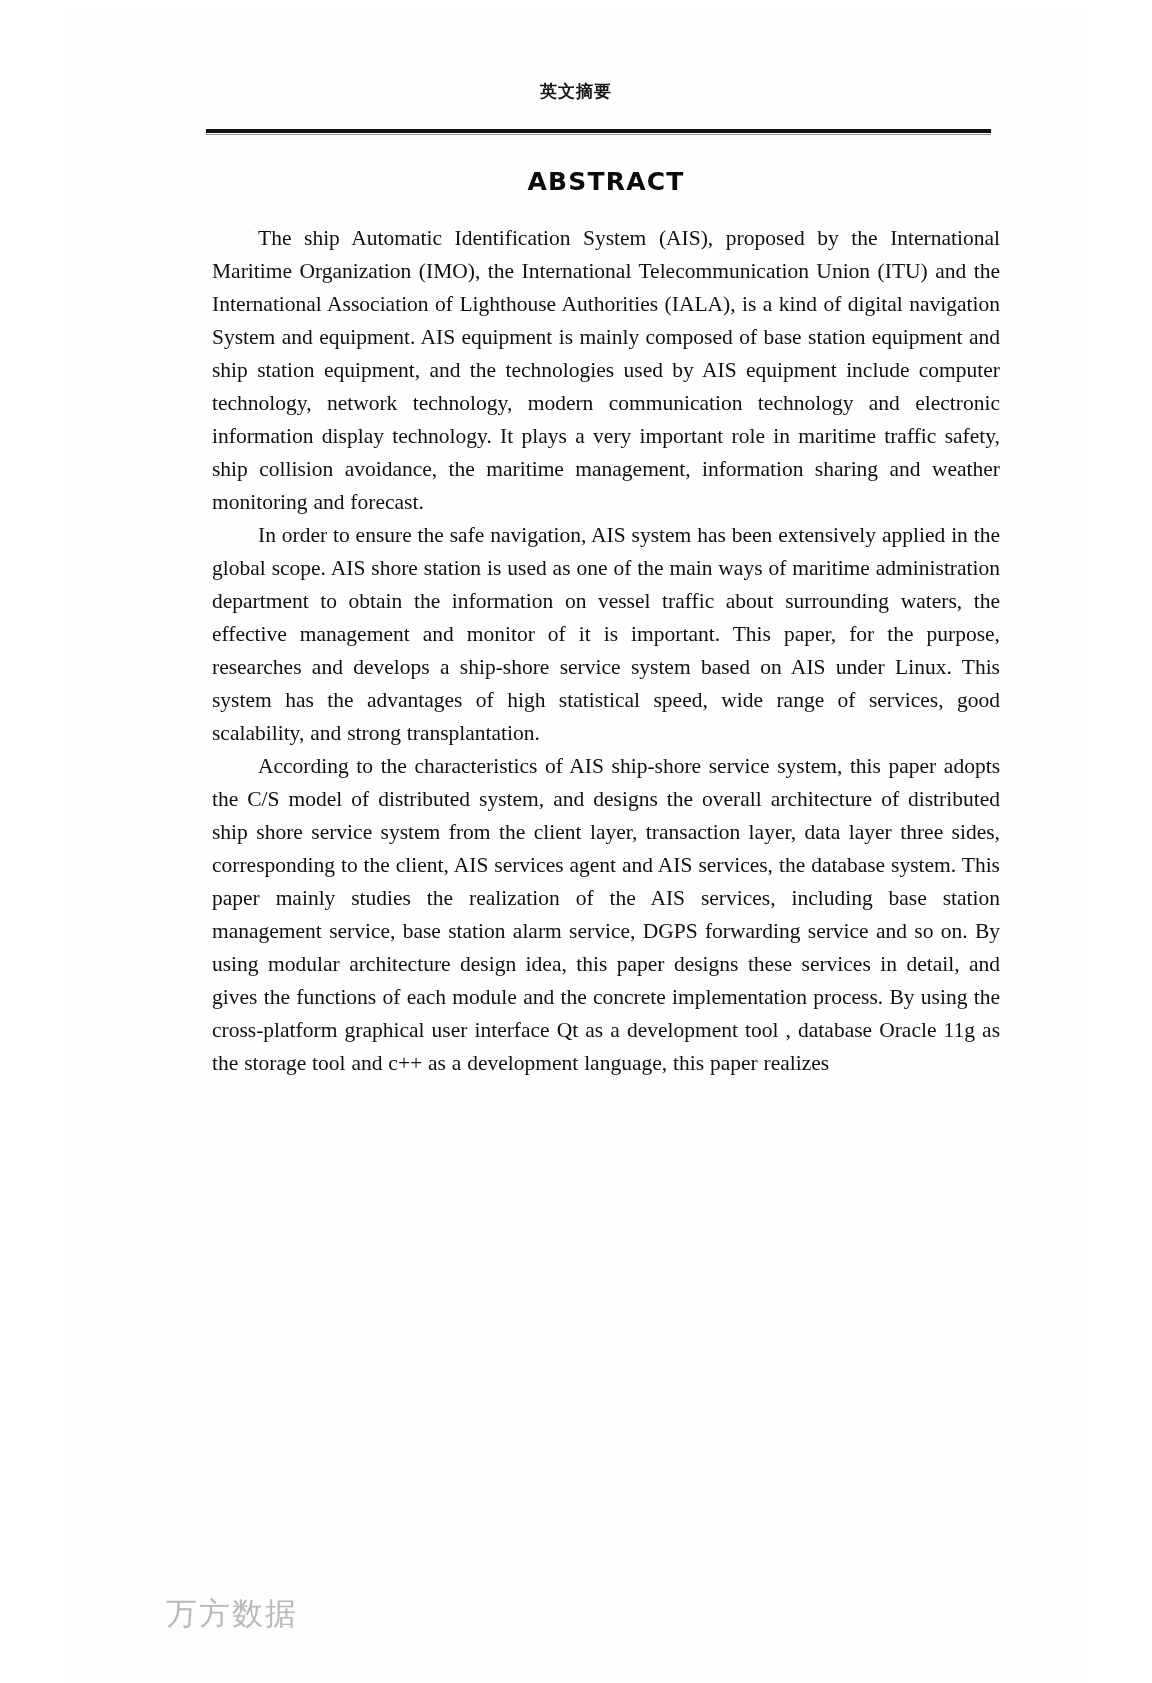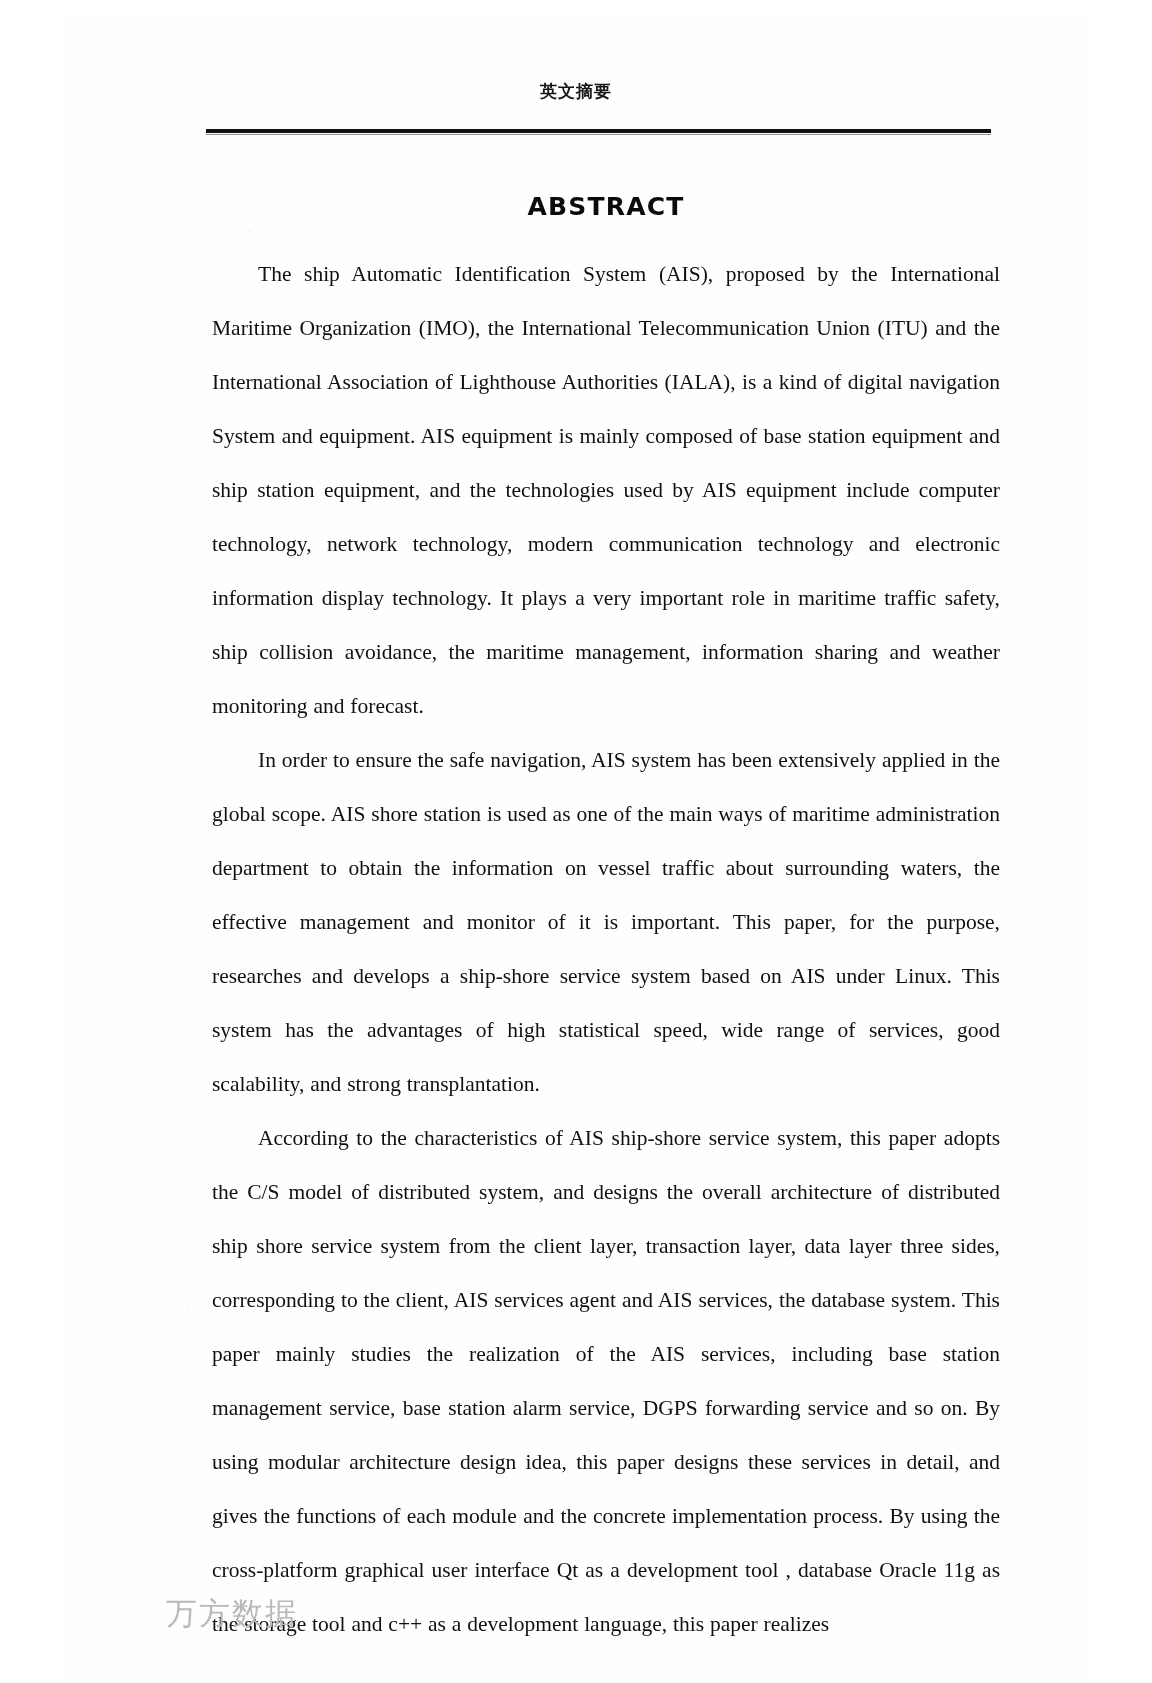--- a/index.html
+++ b/index.html
@@ -65,39 +65,39 @@
     left: 140px;
     width: 785px;
     height: 1px;
     background: #3a3a3a;
     opacity: .55;
   }
 
   
   .content {
     position: absolute;
-    top: 180px;
+    top: 155px;
     left: 146px;
     width: 788px;
   }
   .abstract-title {
     font-family: "DejaVu Sans", "Liberation Sans", sans-serif;
     font-size: 25px;
     font-weight: 700;
     text-align: center;
     letter-spacing: 1.2px;
     color: #0b0b0b;
     margin: 0 0 26px 0;
   }
   p.para {
     margin: 0;
     text-align: justify;
     text-justify: inter-word;
     font-size: 21.5px;
-    line-height: 54px;
+    line-height: 33px;
     text-indent: 46px;
     color: #101010;
     word-spacing: 0.5px;
   }
   p.para + p.para {
     margin-top: 0px;
   }
 
   
   .watermark {

